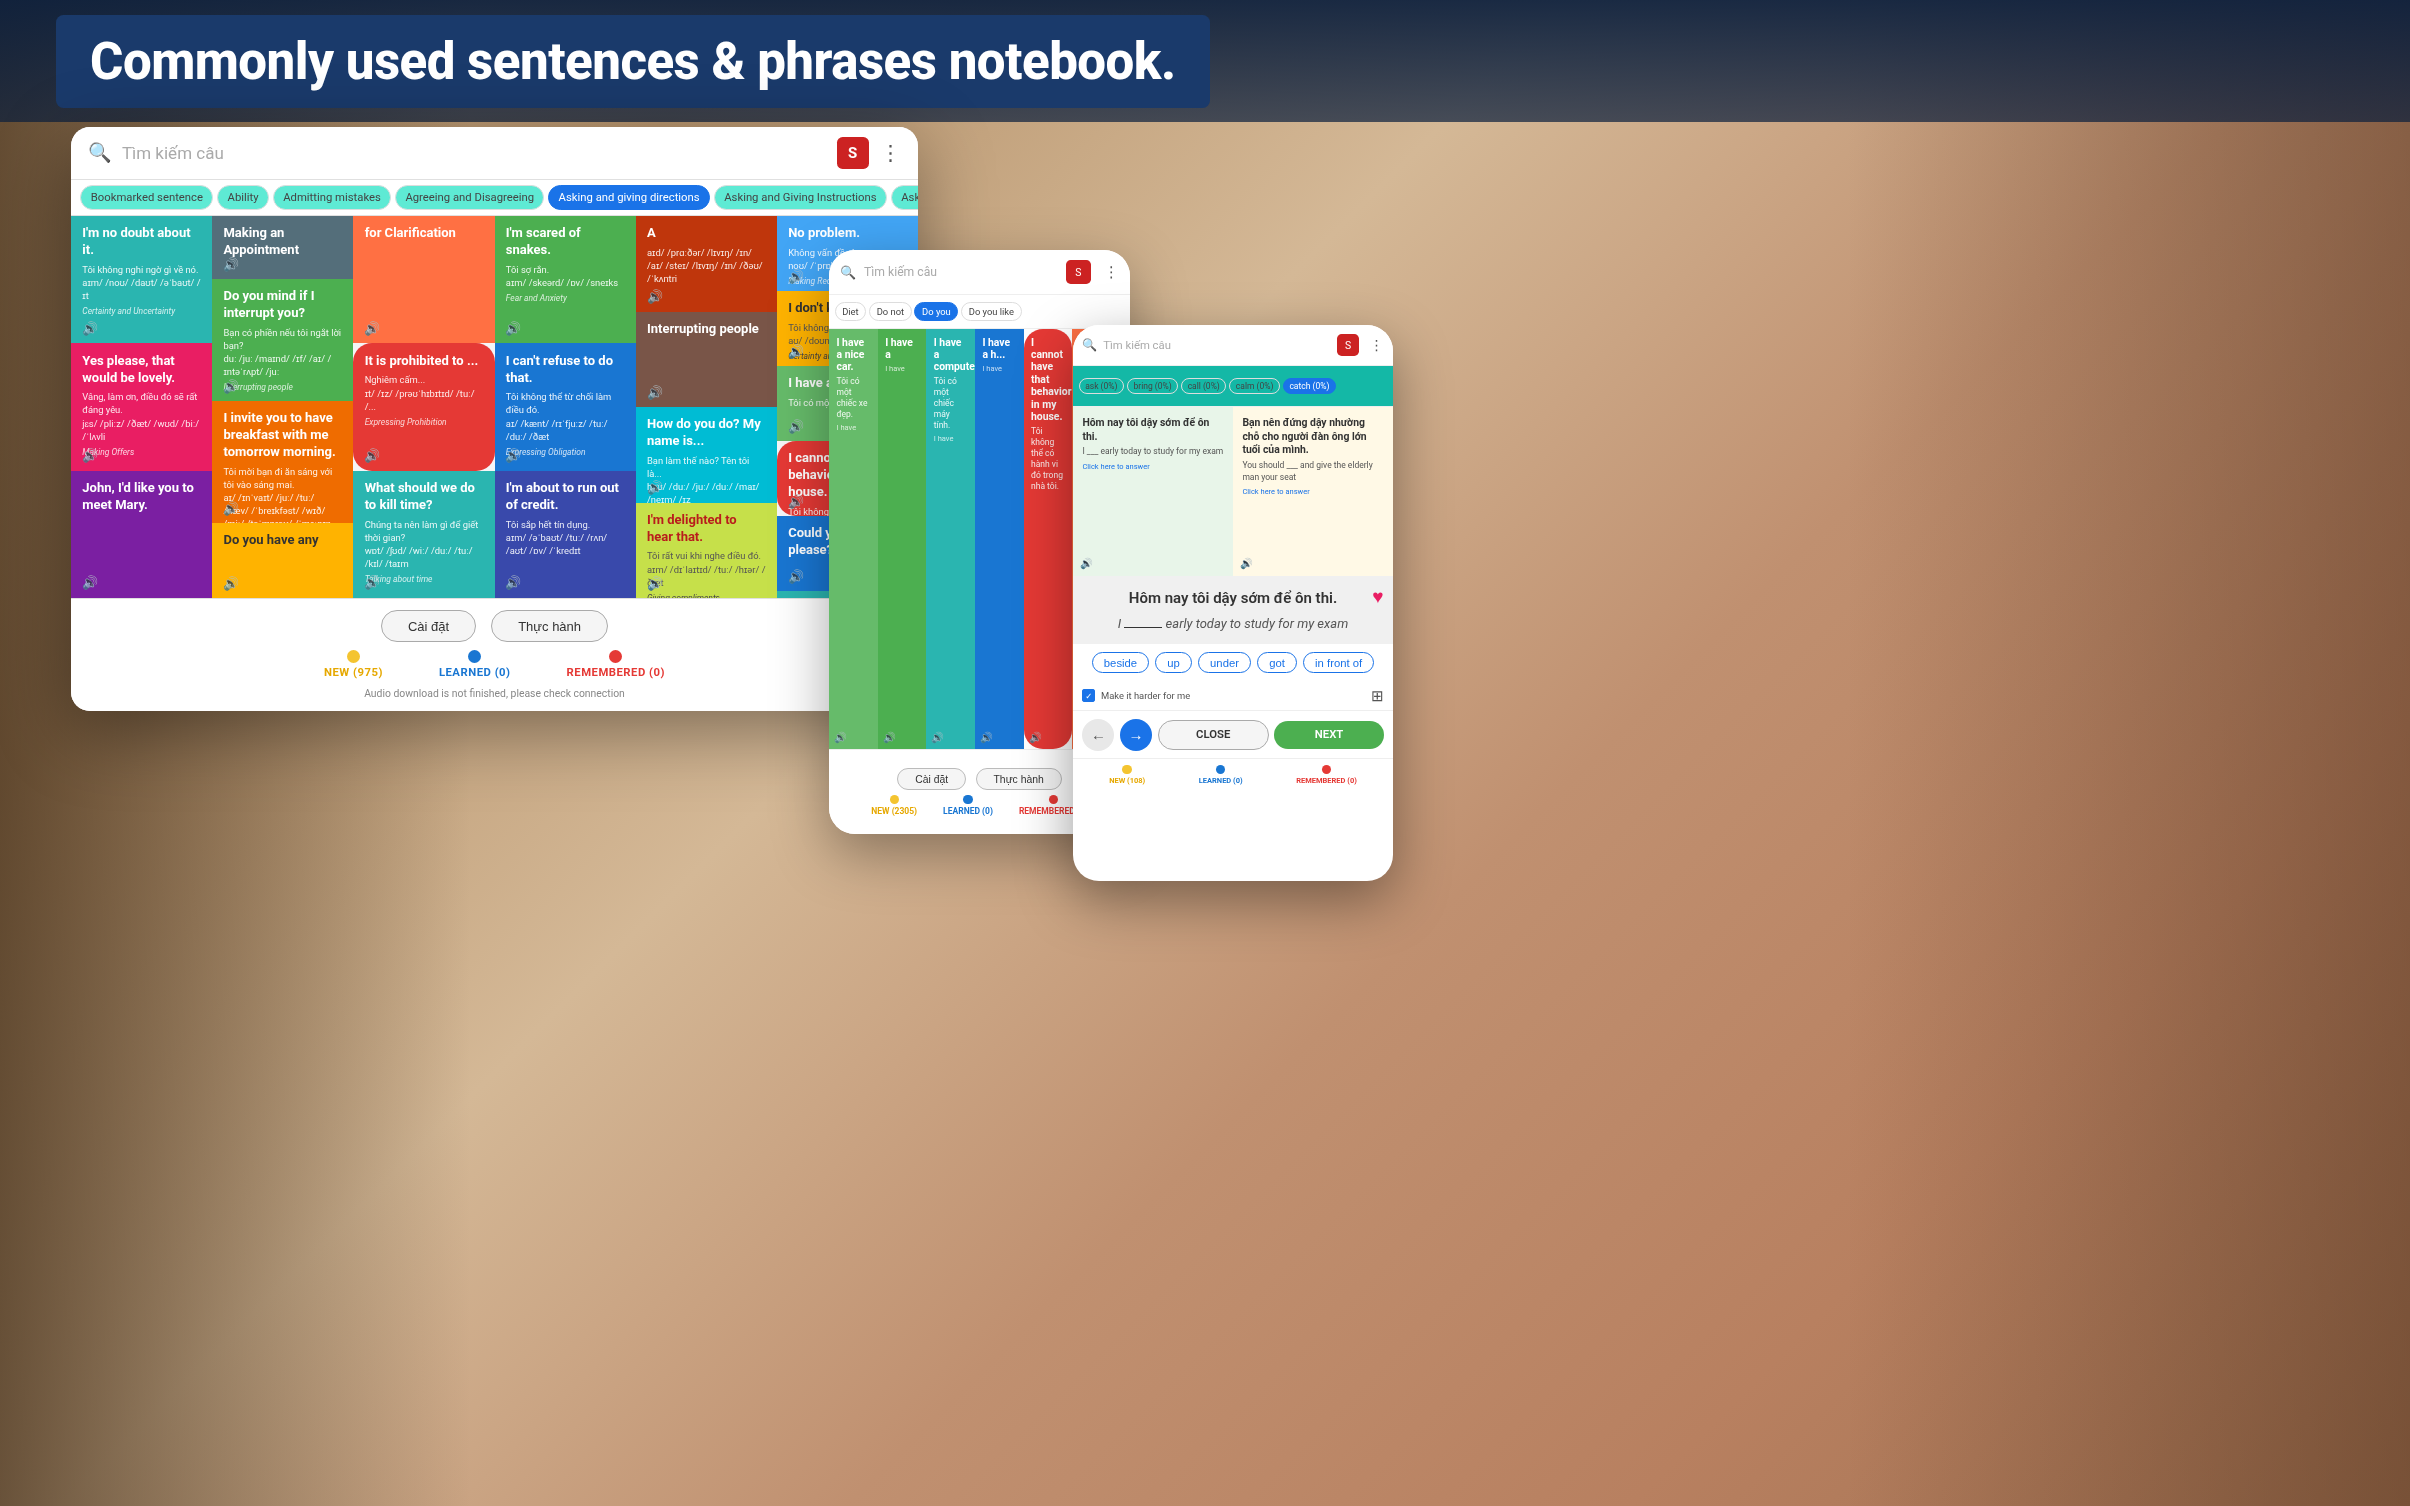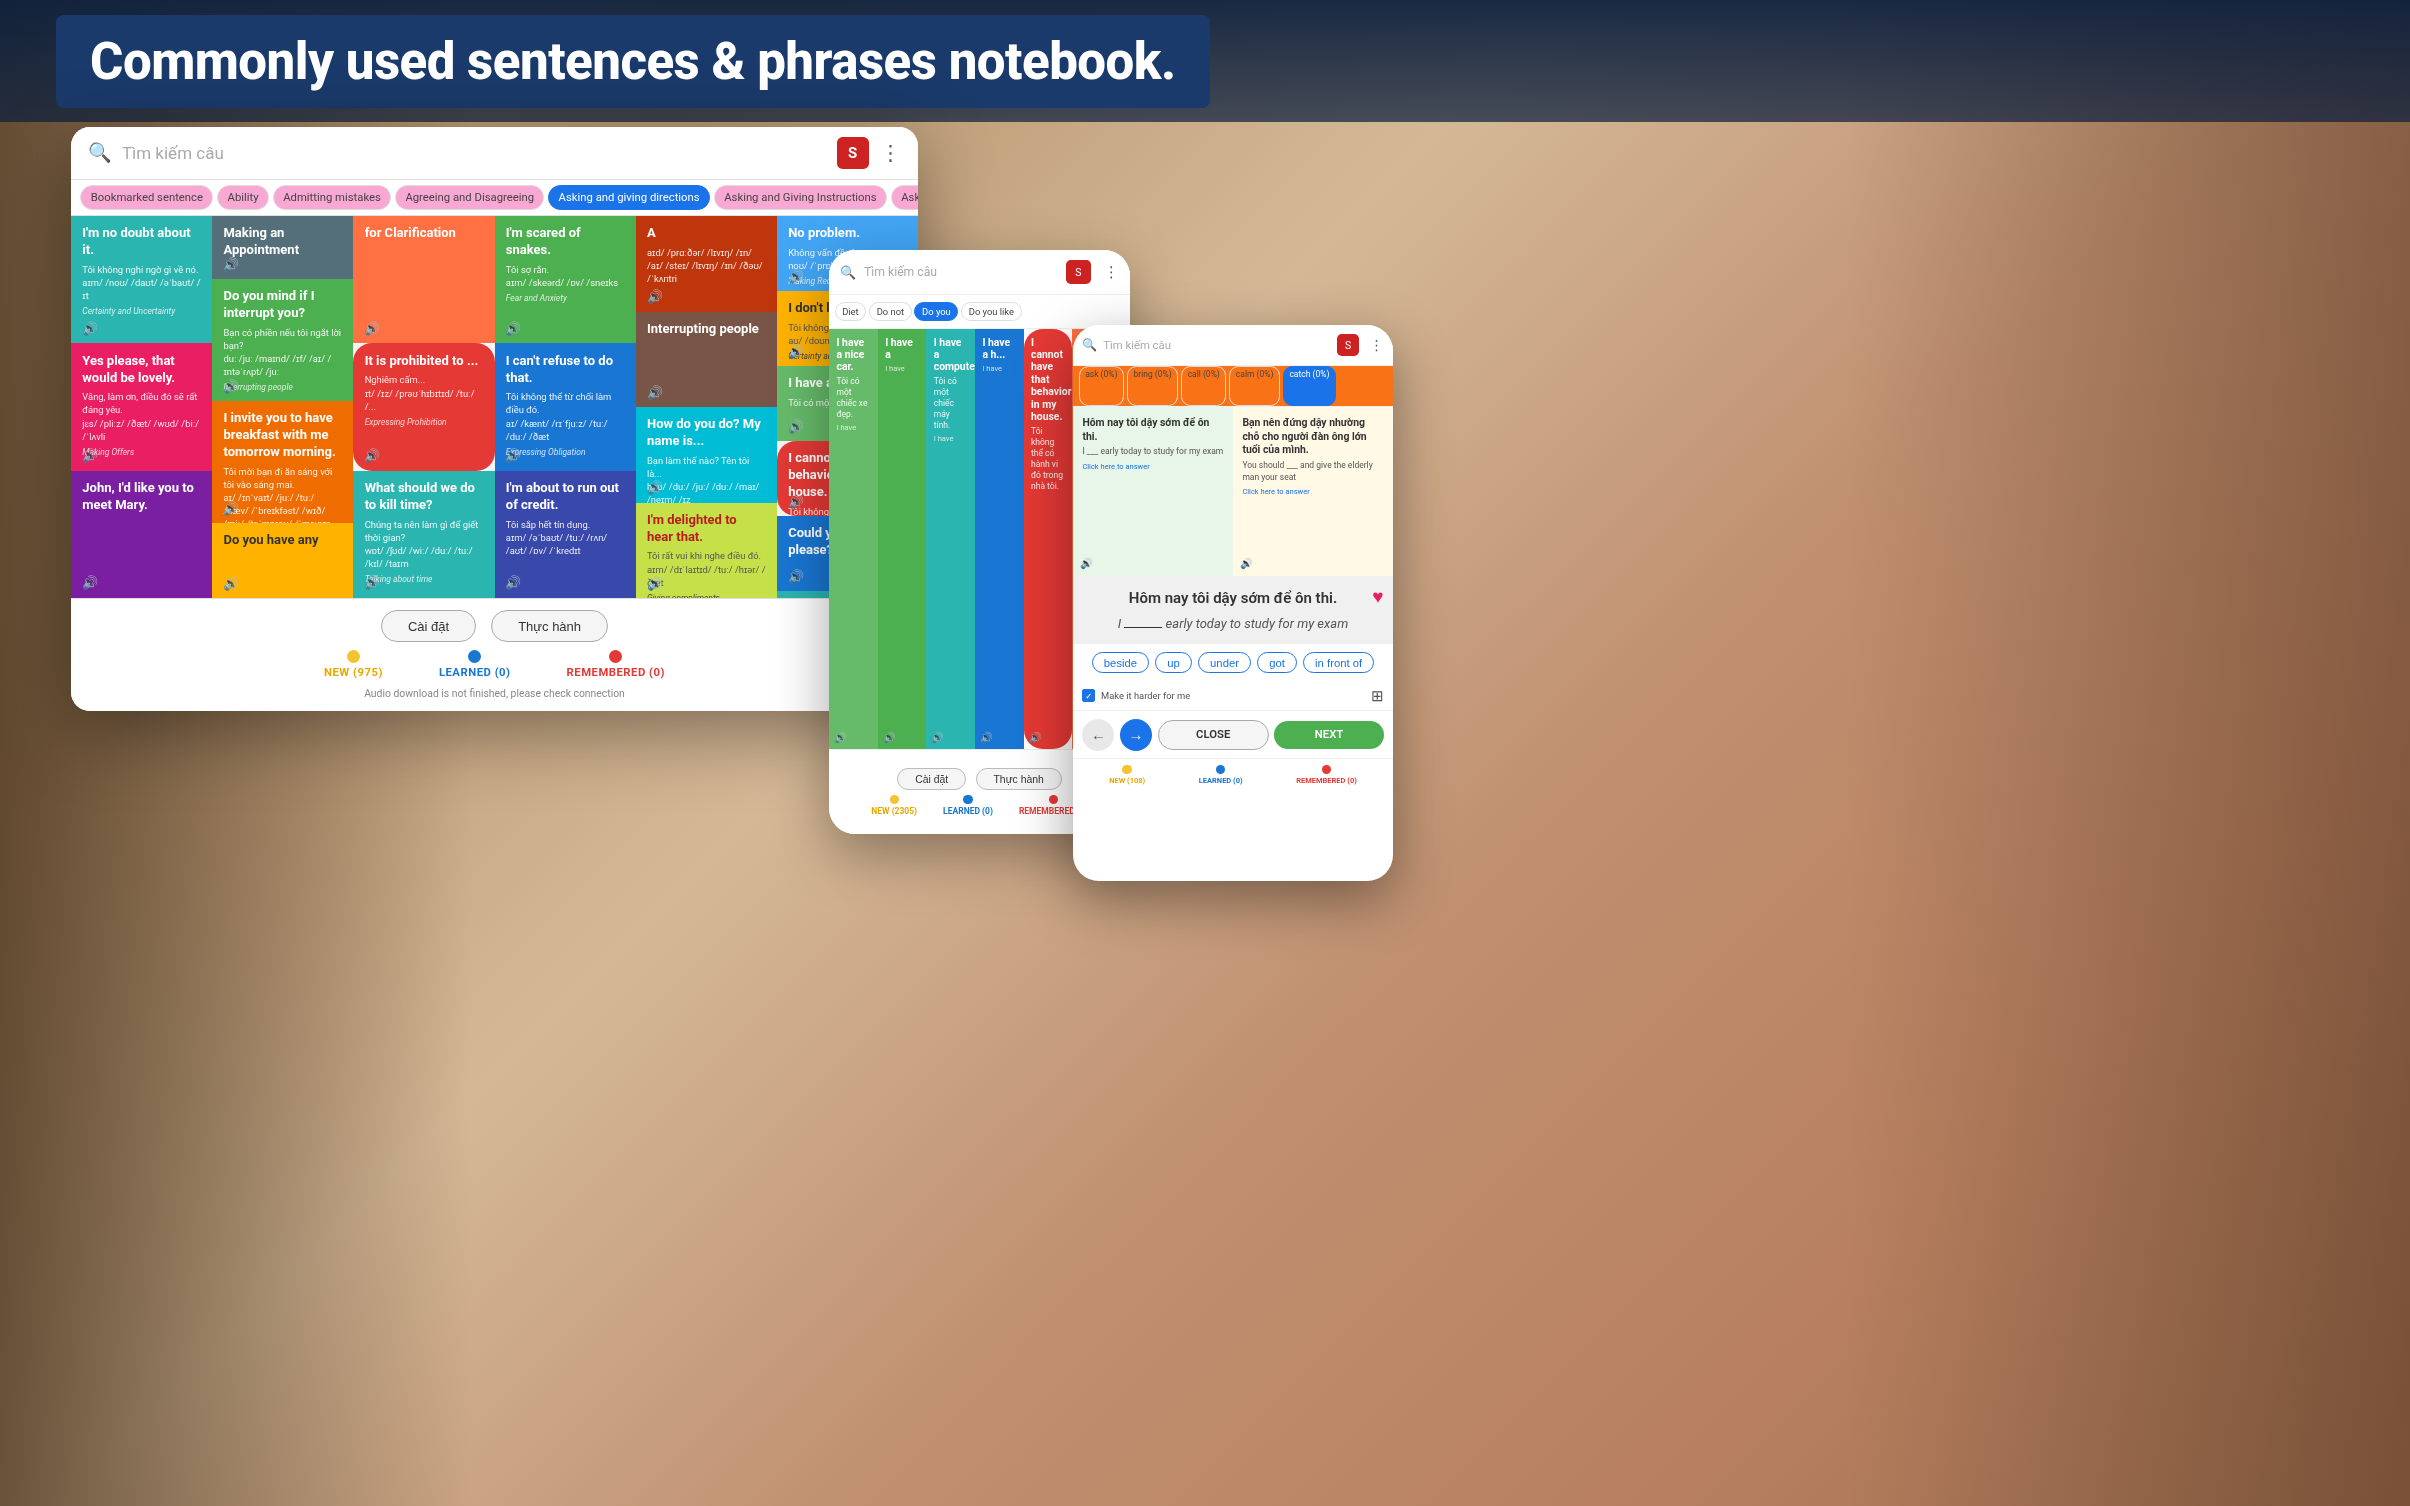--- a/index.html
+++ b/index.html
@@ -115,21 +115,21 @@
       border-bottom: 0.9px solid #e0e0e0;
       overflow: hidden;
     }
     .cat-tab {
       font-size: 11.3px;
       padding: 4.7px 9.4px;
       border-radius: 15px;
       white-space: nowrap;
       cursor: pointer;
       border: 0.9px solid #ddd;
-      background: #f9a8d4;
+      background: #5eead4;
       color: #444;
     }
     .cat-tab.active {
       background: #1a73e8;
       color: white;
       border-color: #1a73e8;
     }
 
     
     .cards-grid {
@@ -395,22 +395,23 @@
       background: #fff;
       display: flex;
       align-items: center;
       padding: 0 9.4px;
       gap: 5.6px;
       border-bottom: 0.9px solid #eee;
     }
     .ph2-search-text { flex: 1; font-size: 11.3px; color: #aaa; }
     .ph2-cat-row {
       height: 41px;
-      background: #f97316;
-      display: flex;
+      background: #14b8a6;
+      display: flex;
+      align-items: center;
       padding: 0 5.6px;
       gap: 2.8px;
       overflow: hidden;
       border-bottom: 0.9px solid #eee;
       font-size: 8.5px;
     }
     .ph2-tab {
       padding: 1.9px 5.6px;
       border-radius: 9.4px;
       border: 0.9px solid #ddd;

